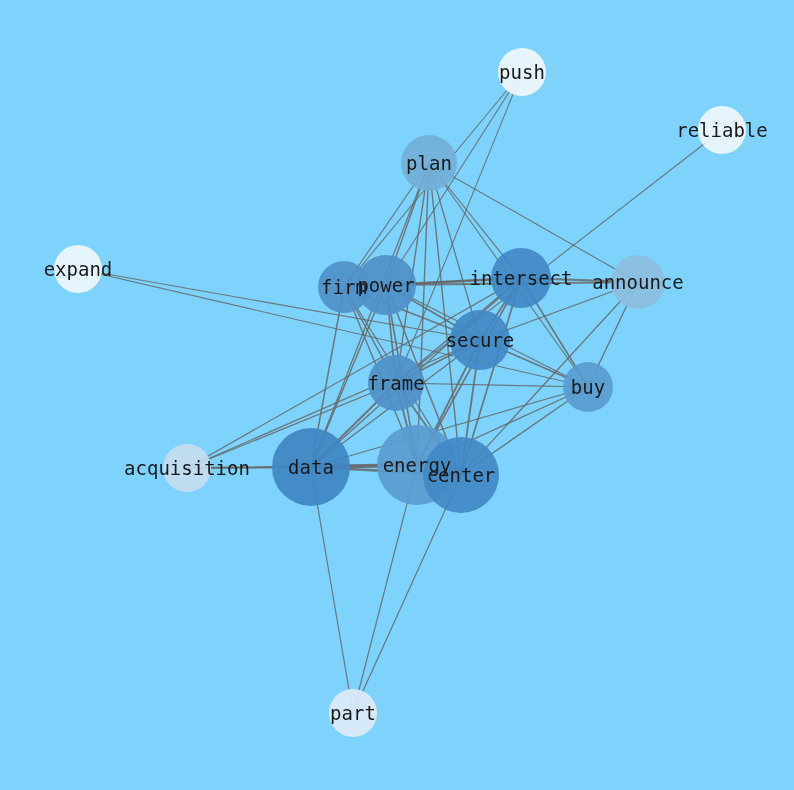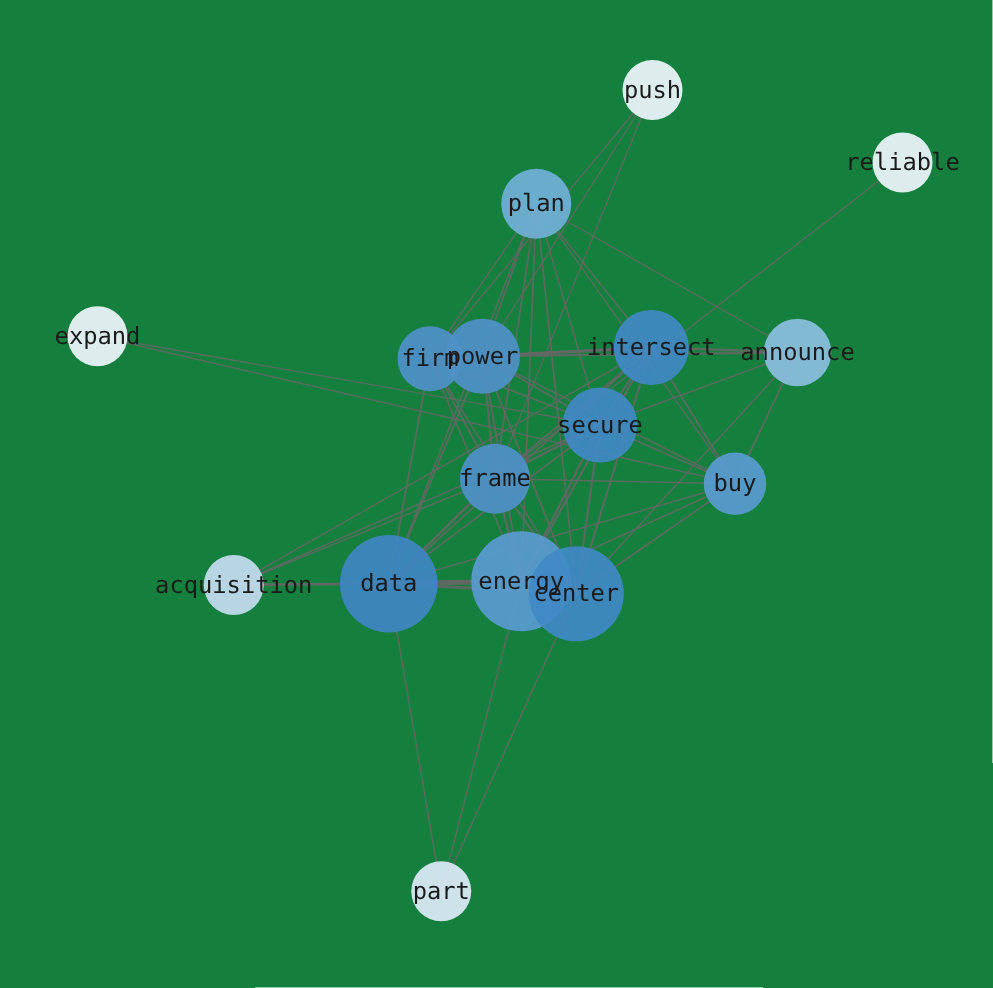--- a/index.html
+++ b/index.html
@@ -10,21 +10,21 @@
   body {
     width: 794px;
     height: 790px;
     font-family: "DejaVu Sans Mono", "Liberation Mono", monospace;
     overflow: hidden;
   }
   #graph-canvas {
     position: relative;
     width: 794px;
     height: 790px;
-    background: #15803d;
+    background: #7dd3fc;
   }
   #graph-svg {
     position: absolute;
     top: 0;
     left: 0;
     width: 794px;
     height: 790px;
     display: block;
   }
   .node-label {

